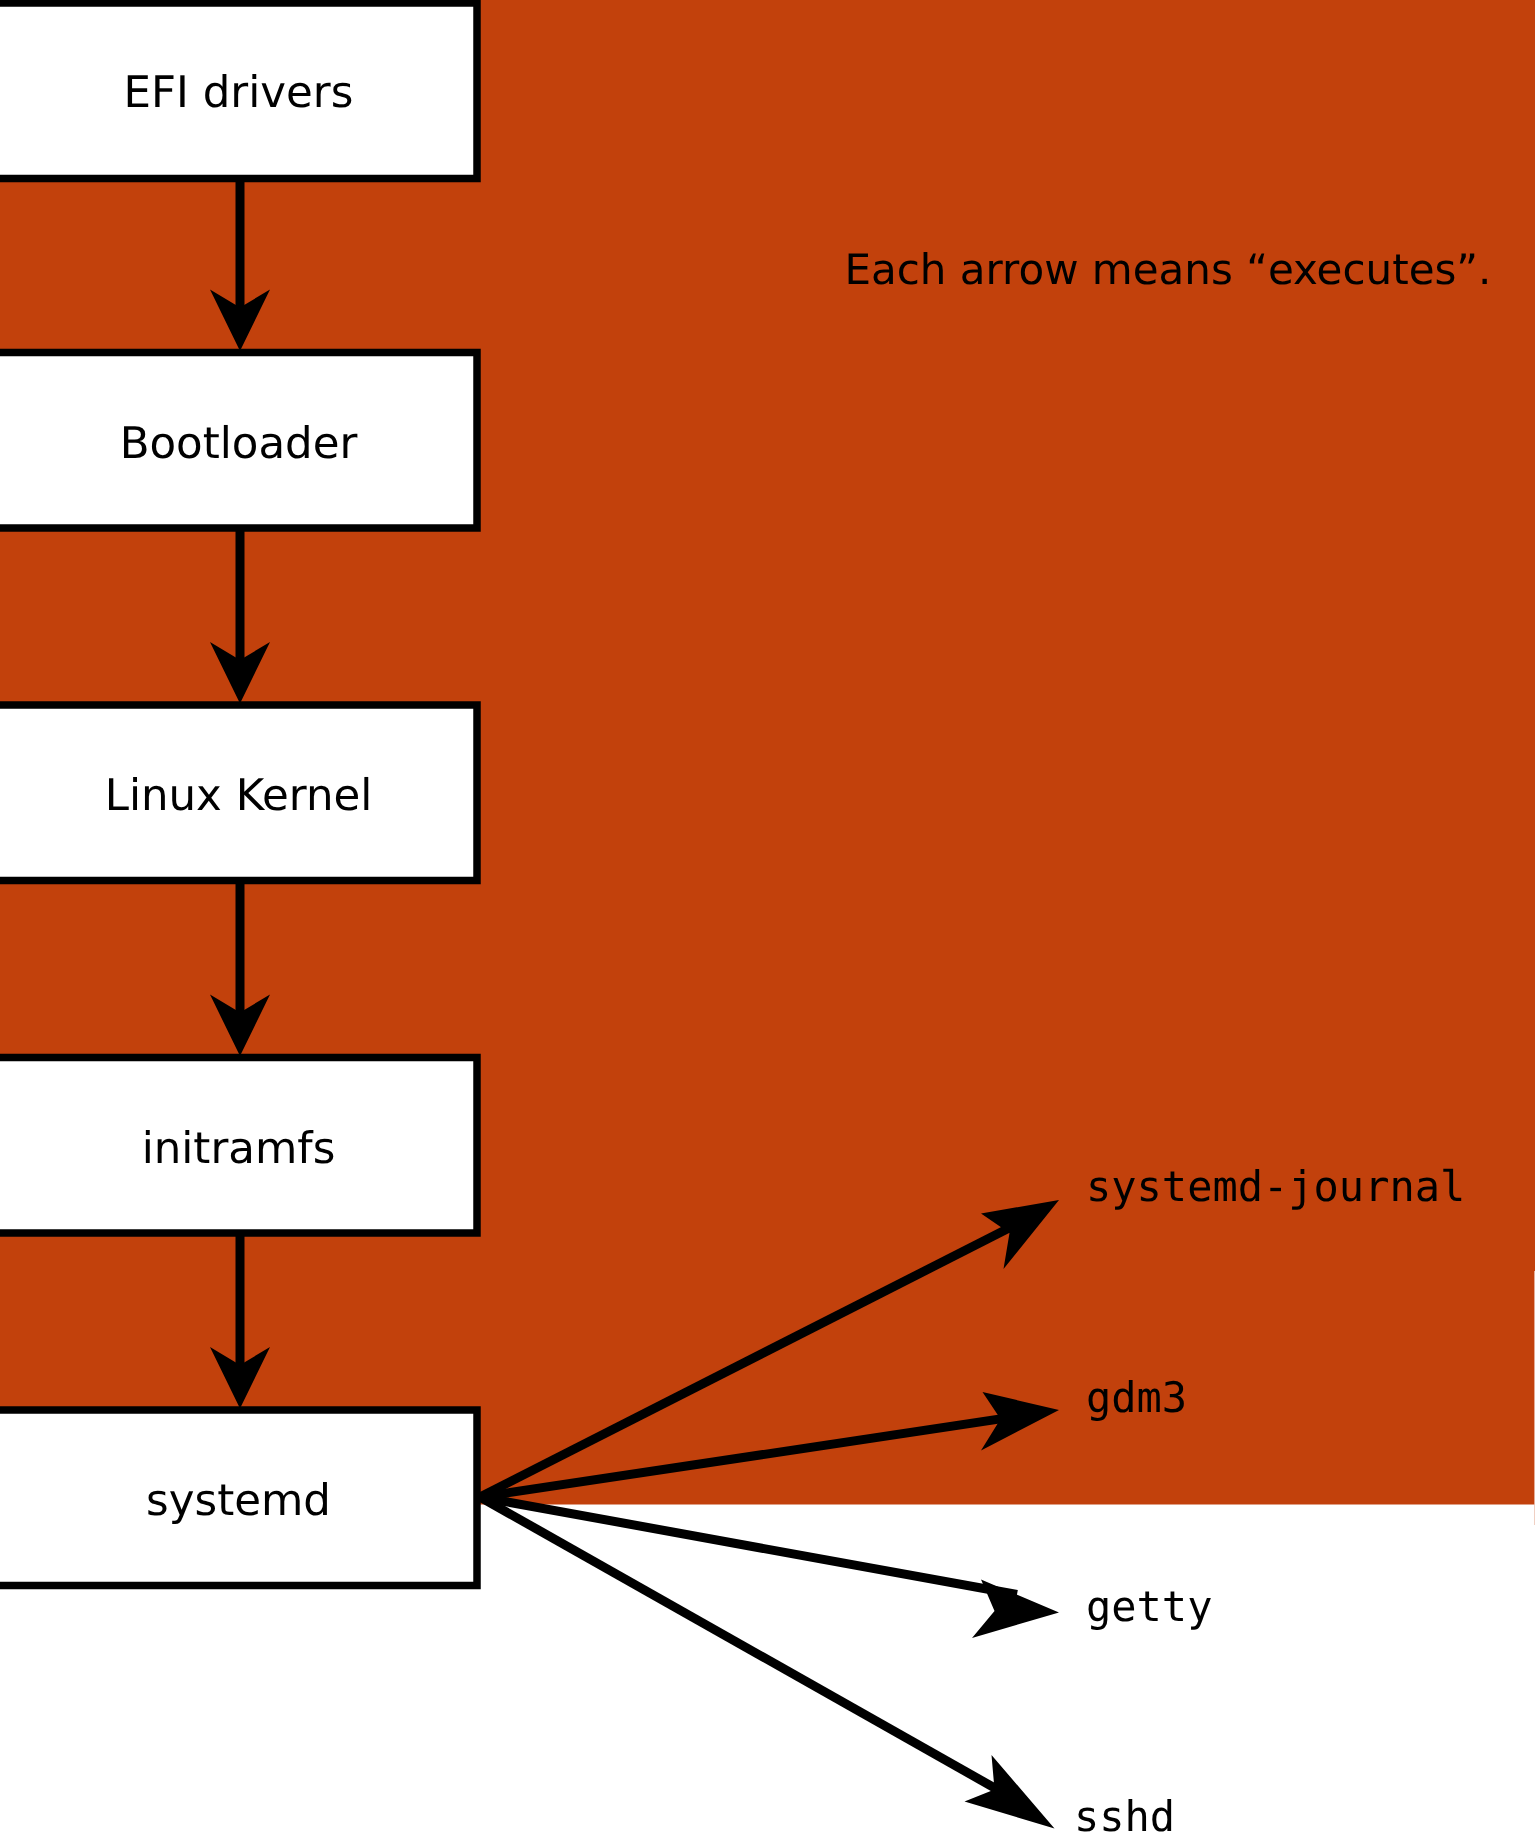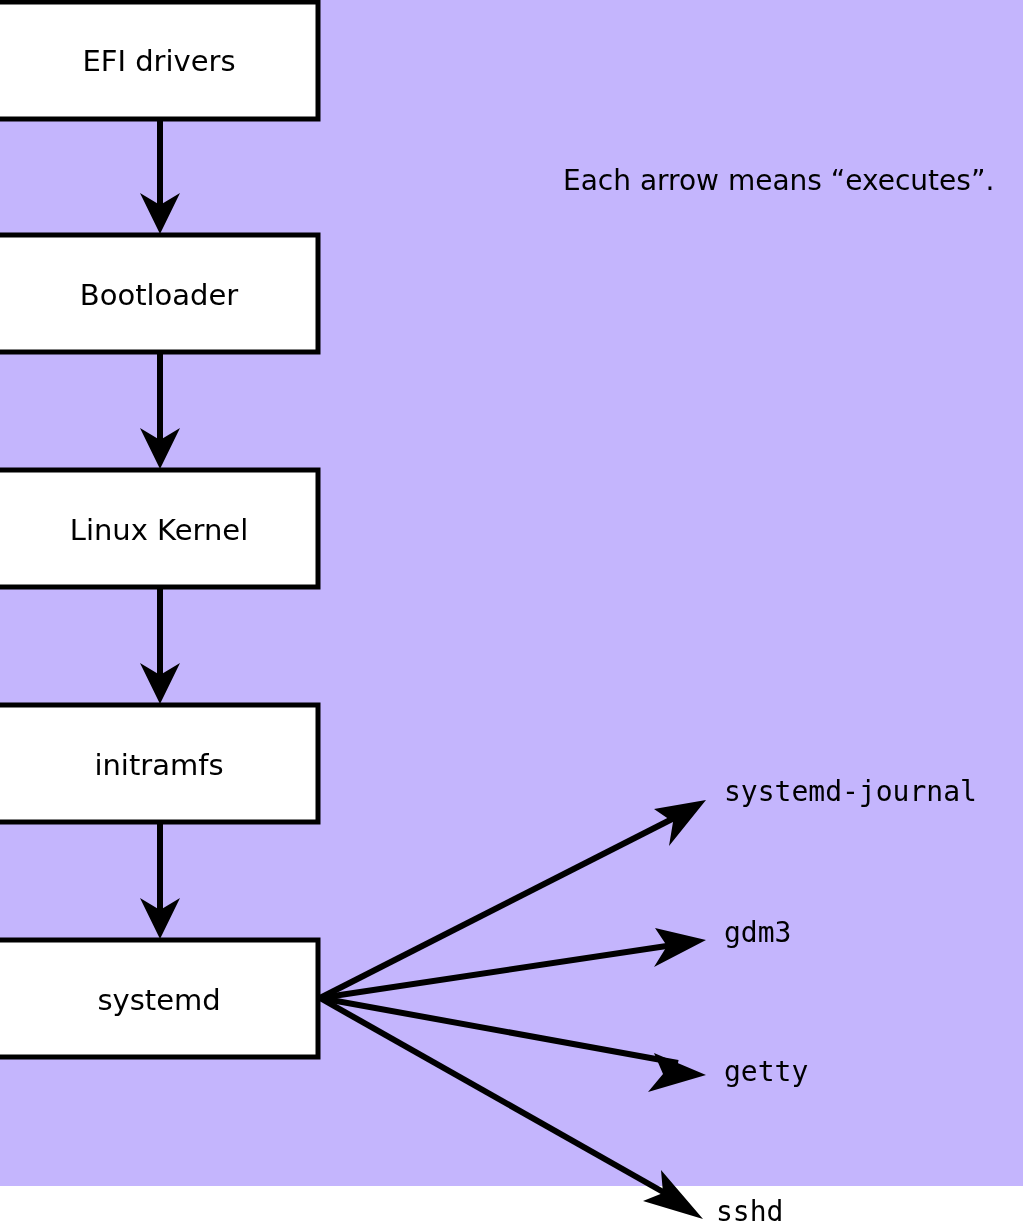--- a/index.html
+++ b/index.html
@@ -9,22 +9,22 @@
   }
   body {
     width: 1023px;
     height: 1230px;
     overflow: hidden;
     font-family: "DejaVu Sans", sans-serif;
   }
   #diagram-root {
     position: relative;
     width: 1023px;
-    height: 1186px;
-    background: #c4b5fd;
+    height: 1003px;
+    background: #c2410c;
   }
   #diagram-svg {
     position: absolute;
     top: 0;
     left: 0;
     width: 1023px;
     height: 1230px;
     display: block;
   }
   .box-label {

